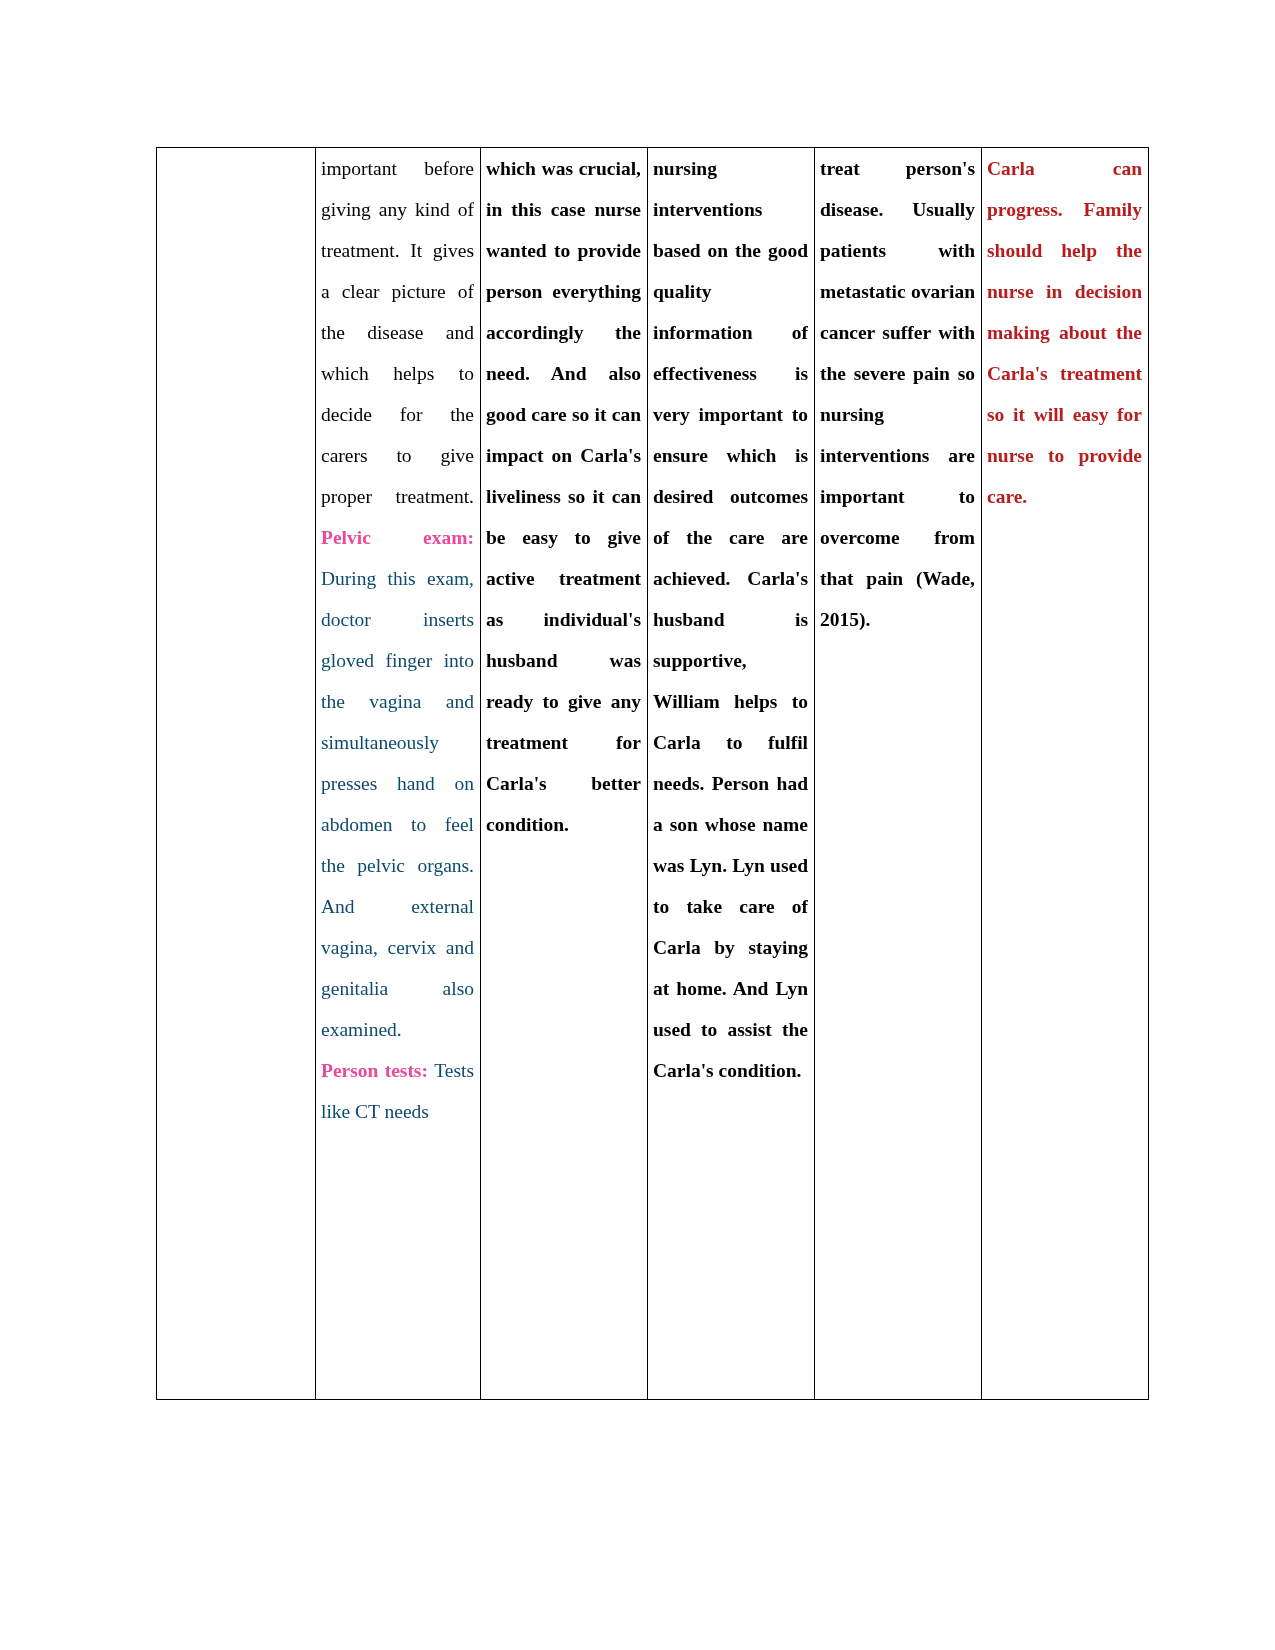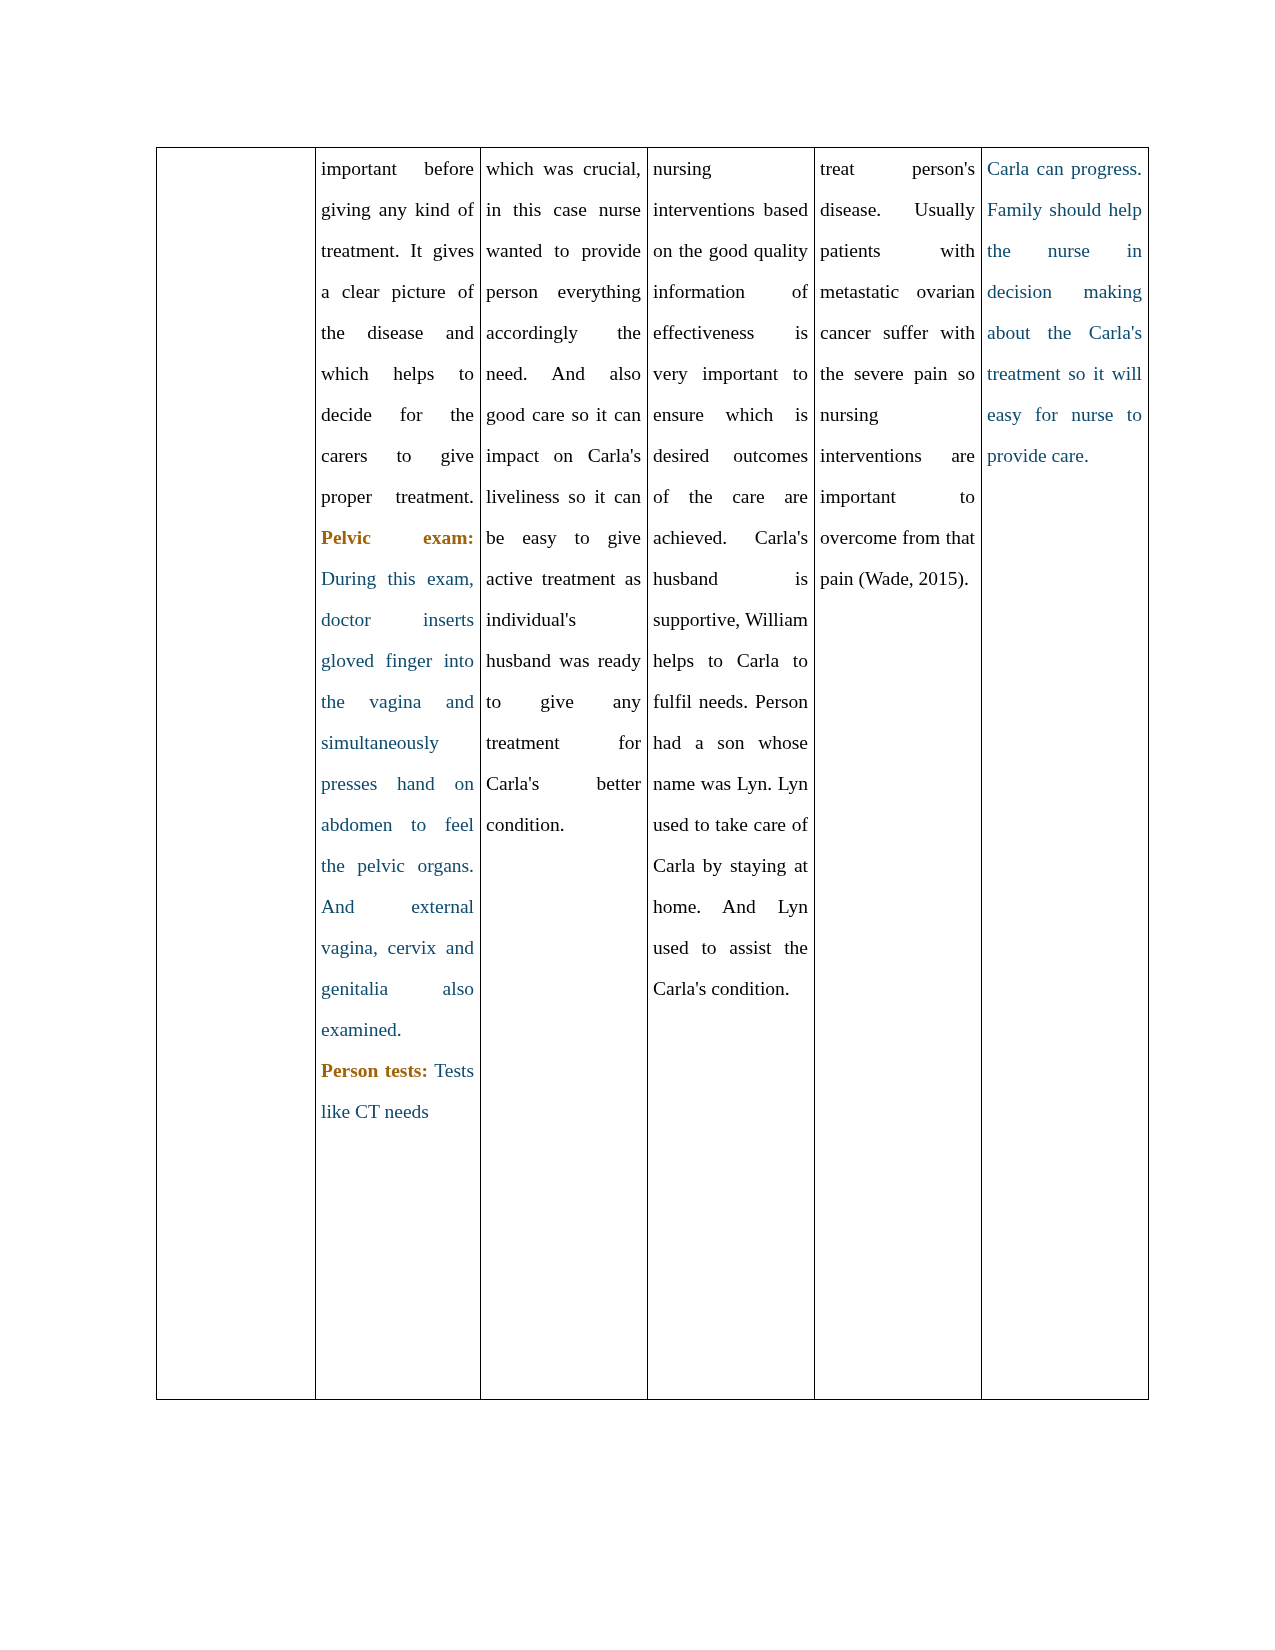--- a/index.html
+++ b/index.html
@@ -67,25 +67,26 @@
     -webkit-hyphens: none;
     hyphens: none;
     word-break: break-word;
   }
   
   .para.j-all {
     text-align-last: justify;
   }
   .para.j-last-left {
     text-align-last: left;
+    font-weight: bold;
   }
 
   .red      { color: #0c4a6e; }
-  .red-b    { color: #a16207; font-weight: bold; }
-  .purple   { color: #0c4a6e; }
+  .red-b    { color: #ec4899; font-weight: bold; }
+  .purple   { color: #b91c1c; }
 </style>
 </head>
 <body>
 
 <div class="page">
 
   <table class="doc-table">
     <tbody>
       <tr>
 

